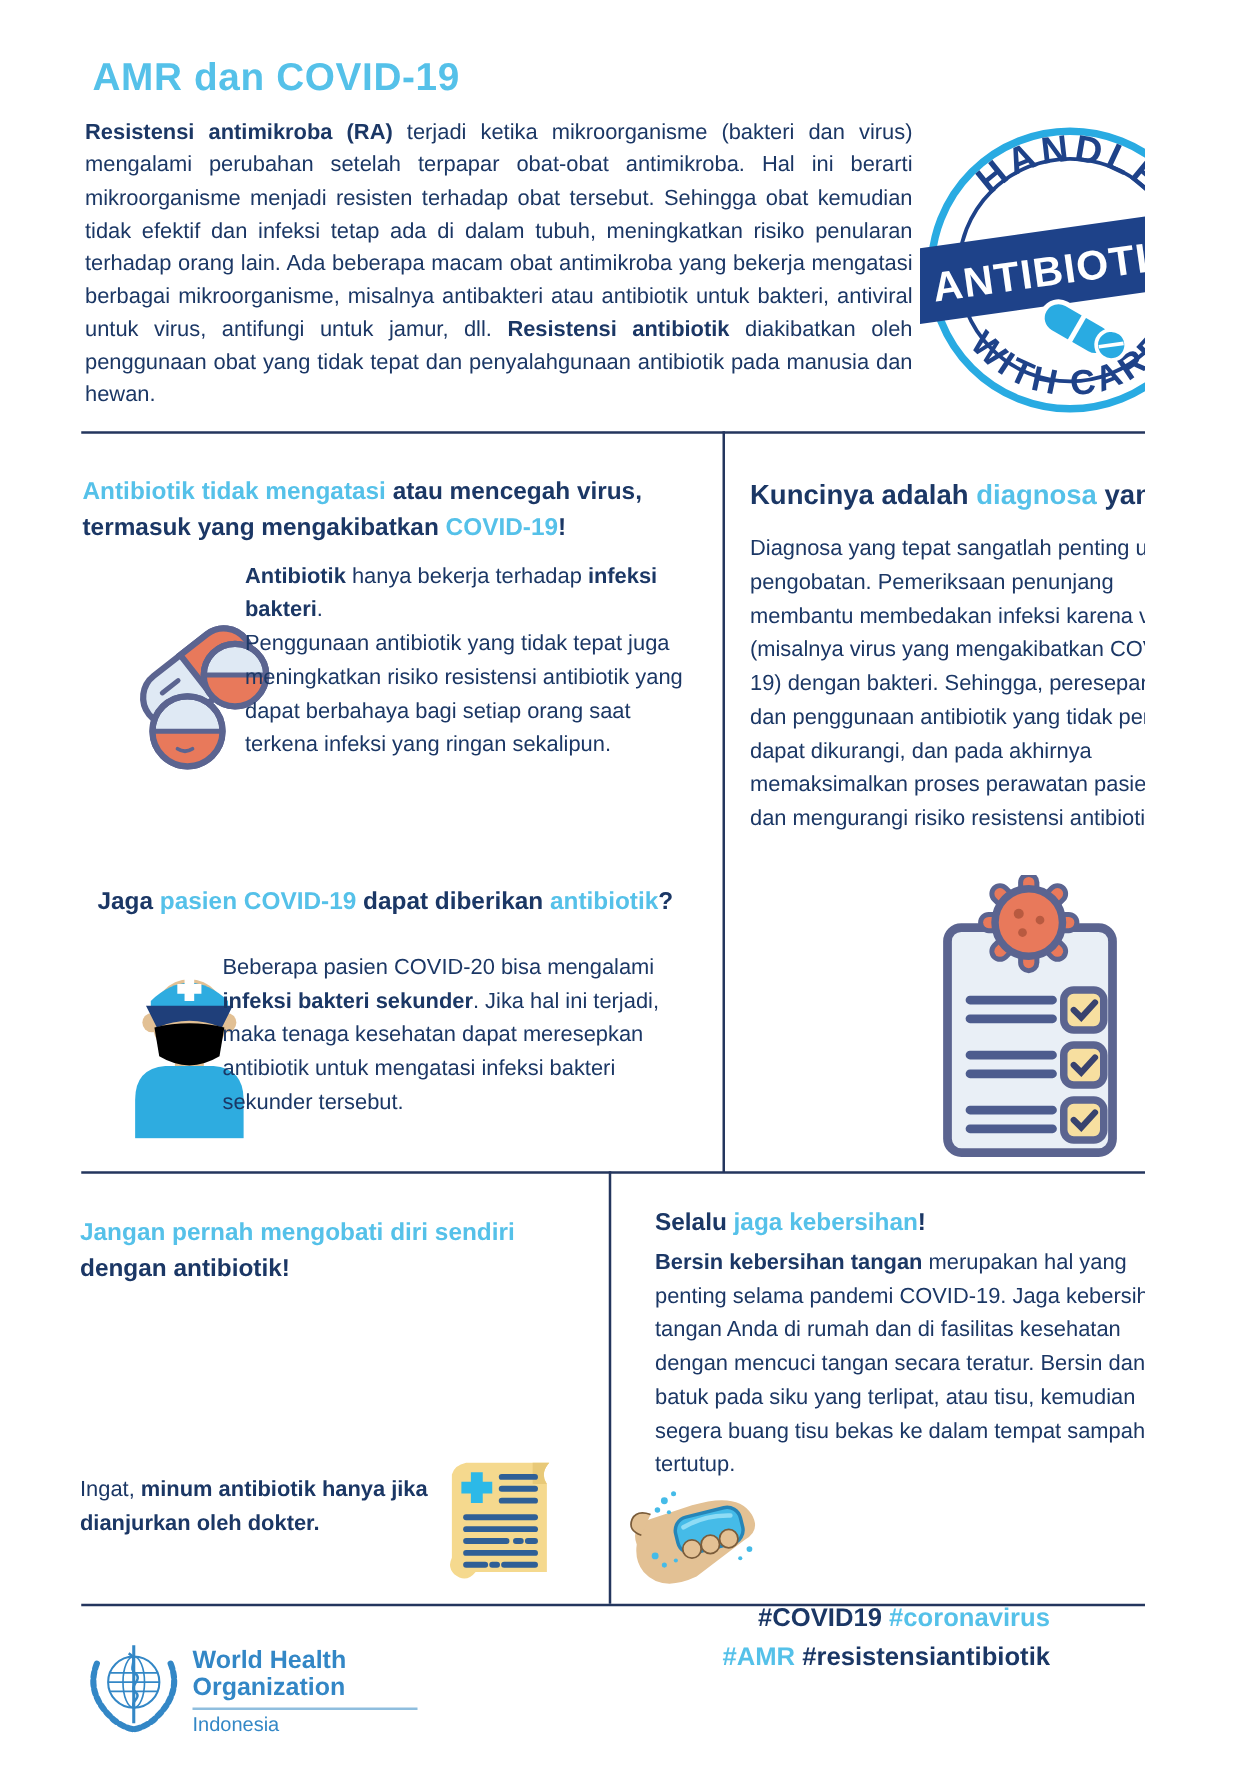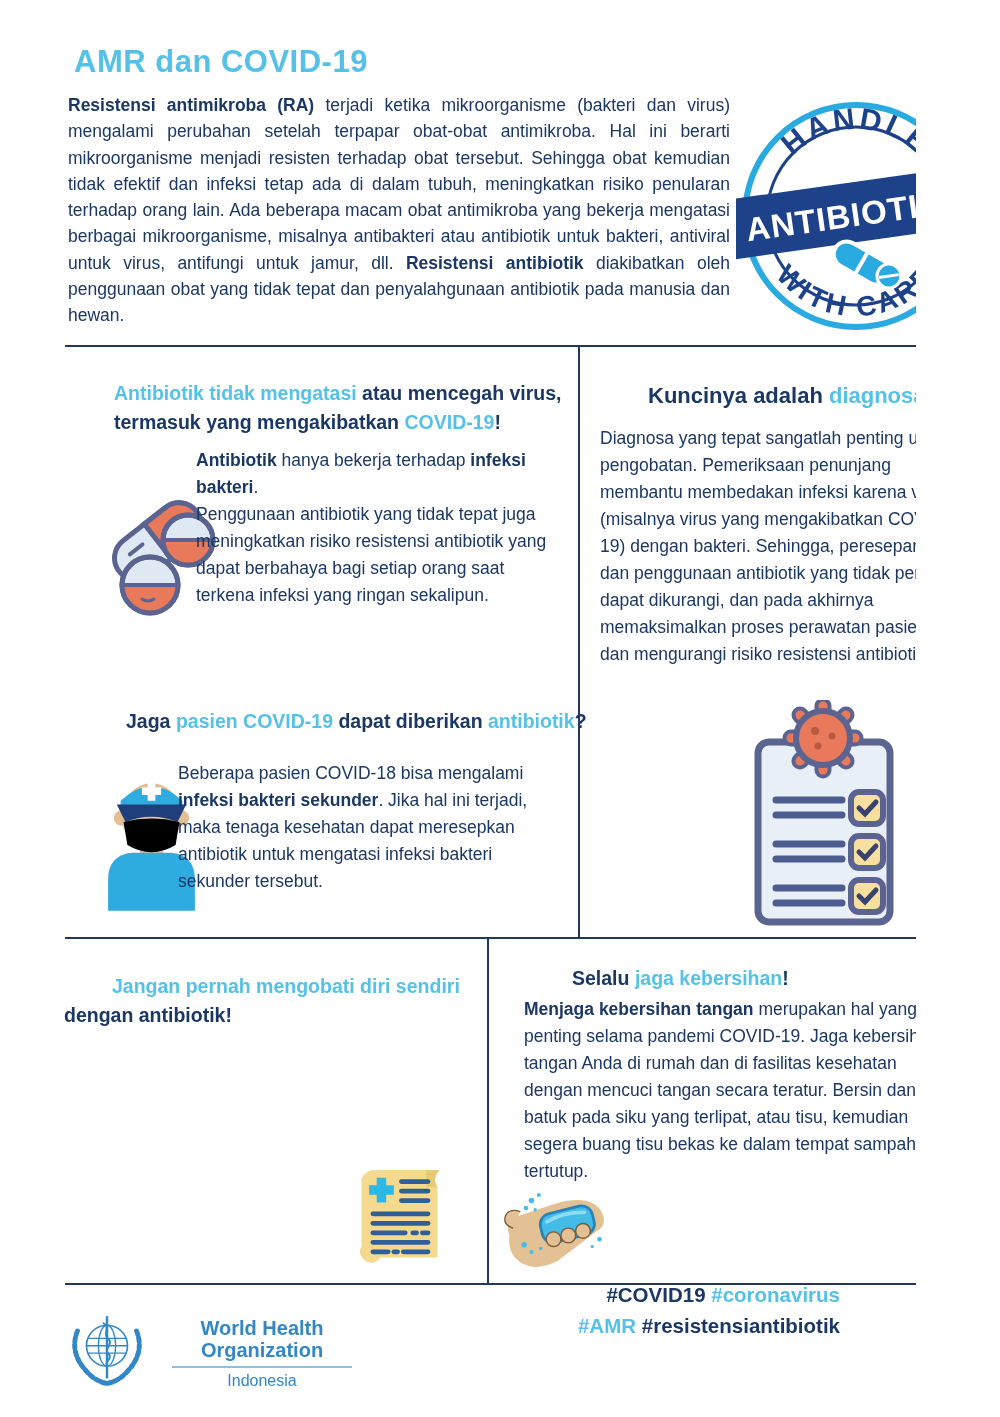--- a/index.html
+++ b/index.html
@@ -15,26 +15,26 @@
     font-family:"Liberation Sans",sans-serif;color:var(--navy);overflow:hidden;
   }
   .abs{position:absolute;}
   .title{left:74px;top:44px;font-size:31px;font-weight:800;color:var(--blue);letter-spacing:.5px;}
   .intro{left:68px;top:92px;width:662px;font-size:17.5px;line-height:1.5;text-align:justify;font-weight:500;}
   .intro b{font-weight:800;}
   .divider-h{height:2px;background:var(--divider);}
   .divider-v{width:2px;background:var(--divider);}
   .heading{font-size:19.5px;font-weight:700;line-height:1.5;color:var(--navy);}
   .heading .hl{color:var(--blue);}
-  .nowrap{white-space:nowrap;margin-left:48px;}
+  .nowrap{white-space:nowrap;}
   .body-text{font-size:17.5px;line-height:1.54;font-weight:500;color:var(--navy);}
   .body-text b{font-weight:800;}
   .badge-box{left:736px;top:96px;width:240px;height:240px;}
   .footer-who{left:66px;top:1308px;display:flex;align-items:flex-start;}
-  .who-text{margin-left:24px;padding-top:10px;text-align:center;}
+  .who-text{margin-left:6px;padding-top:10px;}
   .who-name{font-size:20px;line-height:1.08;font-weight:700;color:var(--who-blue);}
   .who-rule{height:2px;background:#8fbede;margin:5px 0 4px 0;width:180px;}
   .who-country{font-size:16px;font-weight:500;color:var(--who-blue);}
   .hashtags{right:76px;top:1280px;text-align:right;font-size:20.5px;font-weight:800;line-height:1.5;}
   .tag-navy{color:var(--navy);} .tag-blue{color:var(--blue);}
   svg text{font-family:"Liberation Sans",sans-serif;}
 </style>
 </head>
 <body>
 
@@ -124,21 +124,21 @@
       <circle cx="101" cy="64" r="8" fill="#e2c094"></circle>
       <ellipse cx="70" cy="62" rx="31" ry="34" fill="#e2c094"></ellipse>
       <path d="M 38,46 Q 70,16 102,46 L 102,53 L 38,53 Z" fill="#2eace0"></path>
       <path d="M 66,26 h 8 v 6 h 6 v 8 h -6 v 6 h -8 v -6 h -6 v -8 h 6 z" fill="#ffffff"></path>
       <path d="M 34,50 L 106,50 L 97,68 Q 70,57 43,68 Z" fill="#1f3f7a"></path>
       <path d="M 41,68 Q 70,61 99,68 L 95,92 Q 70,107 45,92 Z" fill="#2bа7db" fill-opacity="1"></path>
     </svg>
   </div>
 
   <div class="abs body-text" style="left:178px;top:760px;width:380px;">
-    <span>Beberapa pasien COVID-18 bisa mengalami </span><b>infeksi bakteri sekunder</b><span>. Jika hal ini terjadi, maka tenaga kesehatan dapat meresepkan antibiotik untuk mengatasi infeksi bakteri sekunder tersebut.</span>
+    <span>Beberapa pasien COVID-20 bisa mengalami </span><b>infeksi bakteri sekunder</b><span>. Jika hal ini terjadi, maka tenaga kesehatan dapat meresepkan antibiotik untuk mengatasi infeksi bakteri sekunder tersebut.</span>
   </div>
 
   <div class="abs heading nowrap" style="left:600px;top:379px;font-size:22px;">
     <span>Kuncinya adalah </span><span class="hl">diagnosa</span><span> yang tepat!</span>
   </div>
   <p class="abs body-text" style="left:600px;top:425px;width:352px;">Diagnosa yang tepat sangatlah penting untuk pengobatan. Pemeriksaan penunjang membantu membedakan infeksi karena virus (misalnya virus yang mengakibatkan COVID-19) dengan bakteri. Sehingga, peresepan dan penggunaan antibiotik yang tidak perlu dapat dikurangi, dan pada akhirnya memaksimalkan proses perawatan pasien dan mengurangi risiko resistensi antibiotik.</p>
 
   <div class="abs" style="left:738px;top:700px;">
     <svg viewBox="0 0 200 230" width="200" height="230">
       <rect x="20" y="42" width="132" height="180" rx="11" fill="#e9eff6" stroke="#5b6490" stroke-width="7"></rect>
@@ -176,20 +176,21 @@
         <rect x="113" y="180" width="32" height="32" rx="8" fill="#f7dfa0" stroke="#5b6490" stroke-width="6"></rect>
         <path d="M 121,196 l 6,6 l 11,-12" fill="none" stroke="#38426e" stroke-width="5" stroke-linecap="round"></path>
       </g>
     </svg>
   </div>
 
   <div class="abs heading" style="left:64px;top:972px;">
     <span class="hl nowrap">Jangan pernah mengobati diri sendiri</span><br>
     <span>dengan antibiotik!</span>
   </div>
+  <p class="abs body-text" style="left:64px;top:1178px;width:300px;"><span>Ingat, </span><b>minum antibiotik hanya jika dianjurkan oleh dokter.</b></p>
 
   <div class="abs" style="left:352px;top:1166px;">
     <svg viewBox="0 0 100 112" width="95" height="107">
       <path d="M 22,4 H 92 Q 84,13 90,22 V 96 H 30 Q 22,106 12,98 Q 6,92 10,84 V 14 Q 12,6 22,4 Z" fill="#f5d98e"></path>
       <path d="M 92,4 Q 84,13 90,22 L 78,22 L 78,4 Z" fill="#e8c978"></path>
       <path d="M 26,12 h 10 v 8 h 8 v 10 h -8 v 8 h -10 v -8 h -8 v -10 h 8 z" fill="#2cb9e8"></path>
       <g stroke="#2f5f96" stroke-width="5" stroke-linecap="round">
         <line x1="52" y1="16" x2="80" y2="16"></line>
           <line x1="52" y1="26" x2="80" y2="26"></line>
           <line x1="52" y1="36" x2="80" y2="36"></line>
@@ -202,21 +203,21 @@
         <line x1="22" y1="90" x2="38" y2="90"></line>
           <line x1="44" y1="90" x2="48" y2="90"></line>
           <line x1="54" y1="90" x2="80" y2="90"></line>
       </g>
     </svg>
   </div>
 
   <div class="abs heading nowrap" style="left:524px;top:964px;">
     <span>Selalu </span><span class="hl">jaga kebersihan</span><span>!</span>
   </div>
-  <p class="abs body-text" style="left:524px;top:996px;width:428px;"><b>Menjaga kebersihan tangan</b><span> merupakan hal yang penting selama pandemi COVID-19. Jaga kebersihan tangan Anda di rumah dan di fasilitas kesehatan dengan mencuci tangan secara teratur. Bersin dan batuk pada siku yang terlipat, atau tisu, kemudian segera buang tisu bekas ke dalam tempat sampah tertutup.</span></p>
+  <p class="abs body-text" style="left:524px;top:996px;width:428px;"><b>Bersin kebersihan tangan</b><span> merupakan hal yang penting selama pandemi COVID-19. Jaga kebersihan tangan Anda di rumah dan di fasilitas kesehatan dengan mencuci tangan secara teratur. Bersin dan batuk pada siku yang terlipat, atau tisu, kemudian segera buang tisu bekas ke dalam tempat sampah tertutup.</span></p>
 
   <div class="abs" style="left:500px;top:1184px;">
     <svg viewBox="0 0 130 100" width="120" height="92">
       <path d="M 10,56 Q 4,40 22,34 L 58,22 Q 98,10 110,30 Q 118,44 104,52 L 62,84 Q 32,98 16,80 Q 8,70 10,56 Z" fill="#e3c194"></path>
       <path d="M 14,48 Q 2,44 6,34 Q 10,26 22,30" fill="#e3c194" stroke="#7a5c3a" stroke-width="1.5"></path>
       <g transform="rotate(-14 72 44)">
         <rect x="44" y="28" width="58" height="32" rx="12" fill="#45bbe8" stroke="#2585b8" stroke-width="3"></rect>
         <path d="M 52,36 q 20,-6 42,0" fill="none" stroke="#8fdcf5" stroke-width="4" stroke-linecap="round"></path>
       </g>
       <circle cx="58" cy="60" r="8" fill="#e3c194" stroke="#7a5c3a" stroke-width="1.5"></circle>

